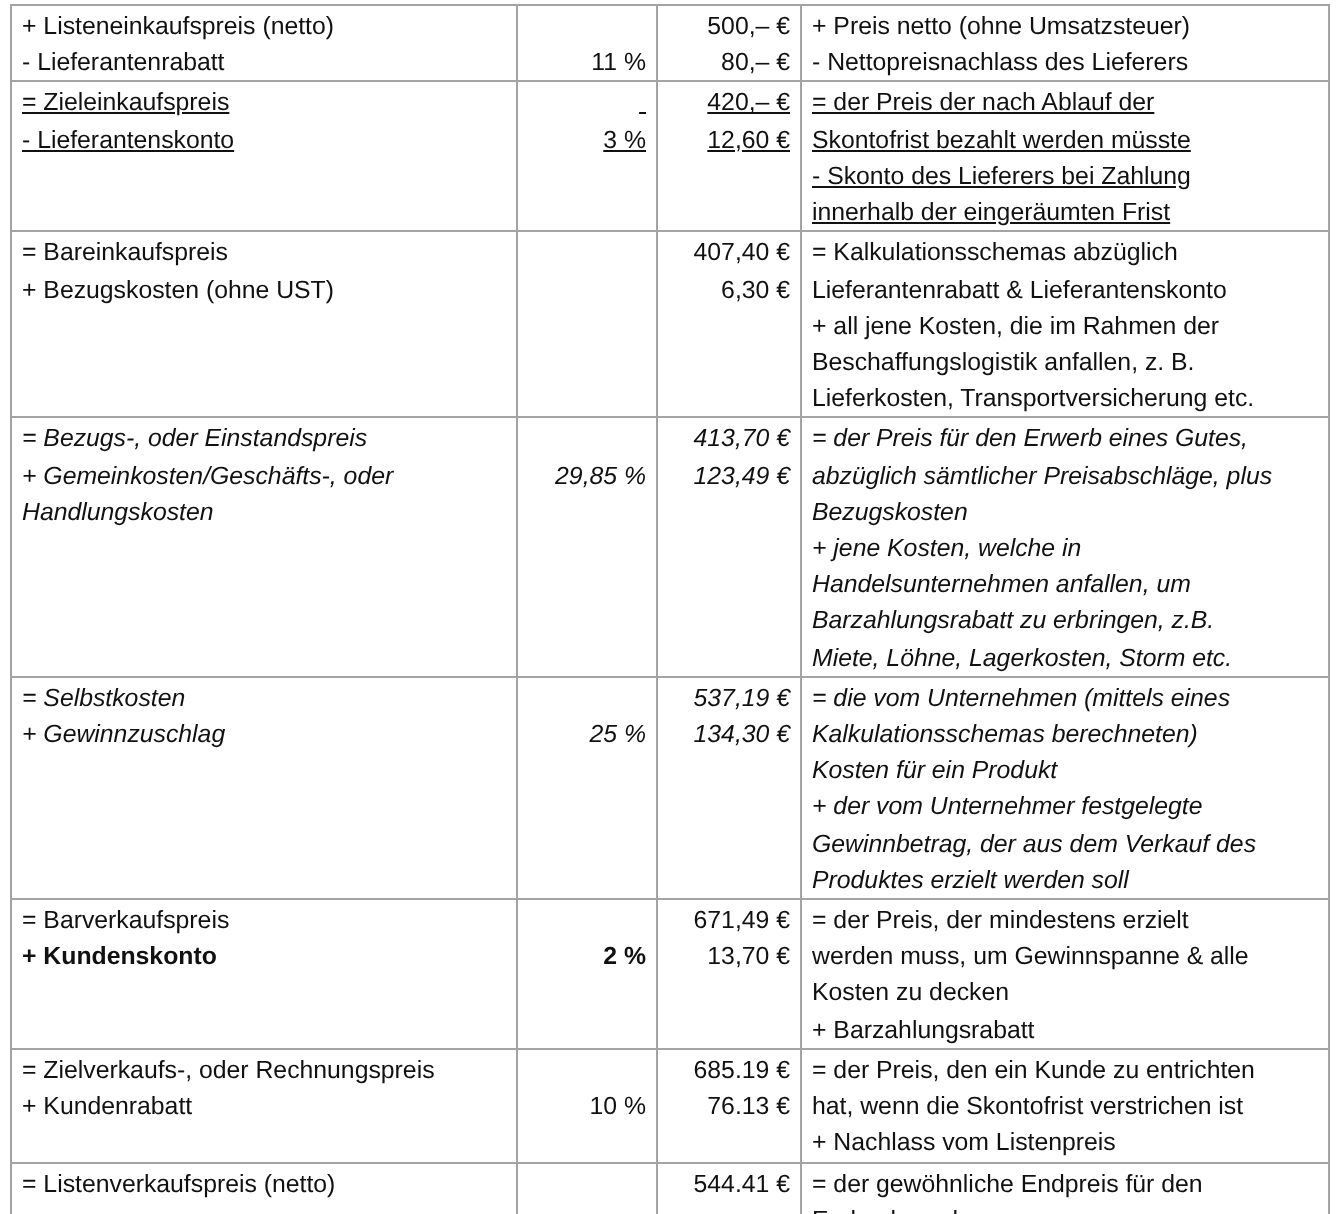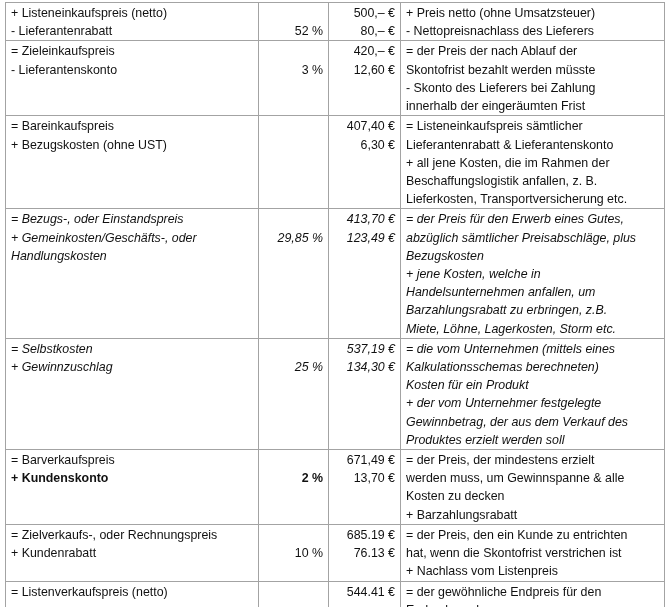--- a/index.html
+++ b/index.html
@@ -41,33 +41,33 @@
   </colgroup>
   <tbody>
 
     <tr style="height:34px;">
       <td>
         <span class="line">+ Listeneinkaufspreis (netto)</span>
         <span class="line">- Lieferantenrabatt</span>
       </td>
       <td class="num">
         <span class="line">&nbsp;</span>
-        <span class="line">52 %</span>
+        <span class="line">11 %</span>
       </td>
       <td class="num">
         <span class="line">500,– €</span>
         <span class="line">80,– €</span>
       </td>
       <td>
         <span class="line">+ Preis netto (ohne Umsatzsteuer)</span>
         <span class="line">- Nettopreisnachlass des Lieferers</span>
       </td>
     </tr>
 
-    <tr style="height:75px;">
+    <tr style="height:75px;text-decoration:underline;">
       <td>
         <span class="line">= Zieleinkaufspreis</span>
         <span class="line">- Lieferantenskonto</span>
       </td>
       <td class="num">
         <span class="line">&nbsp;</span>
         <span class="line">3 %</span>
       </td>
       <td class="num">
         <span class="line">420,– €</span>
@@ -85,21 +85,21 @@
       <td>
         <span class="line">= Bareinkaufspreis</span>
         <span class="line">+ Bezugskosten (ohne UST)</span>
       </td>
       <td class="num"></td>
       <td class="num">
         <span class="line">407,40 €</span>
         <span class="line">6,30 €</span>
       </td>
       <td>
-        <span class="line">= Listeneinkaufspreis sämtlicher</span>
+        <span class="line">= Kalkulationsschemas abzüglich</span>
         <span class="line">Lieferantenrabatt &amp; Lieferantenskonto</span>
         <span class="line">+ all jene Kosten, die im Rahmen der</span>
         <span class="line">Beschaffungslogistik anfallen, z. B.</span>
         <span class="line">Lieferkosten, Transportversicherung etc.</span>
       </td>
     </tr>
 
     <tr style="height:122px;font-style:italic;">
       <td>
         <span class="line">= Bezugs-, oder Einstandspreis</span>

